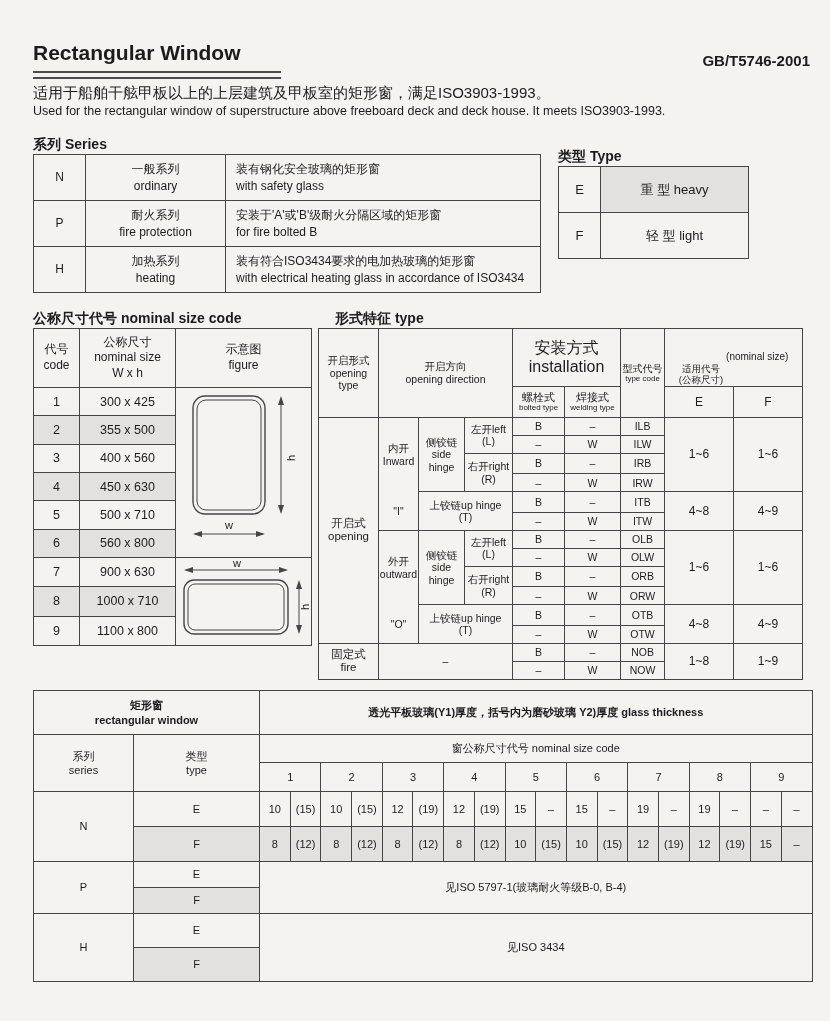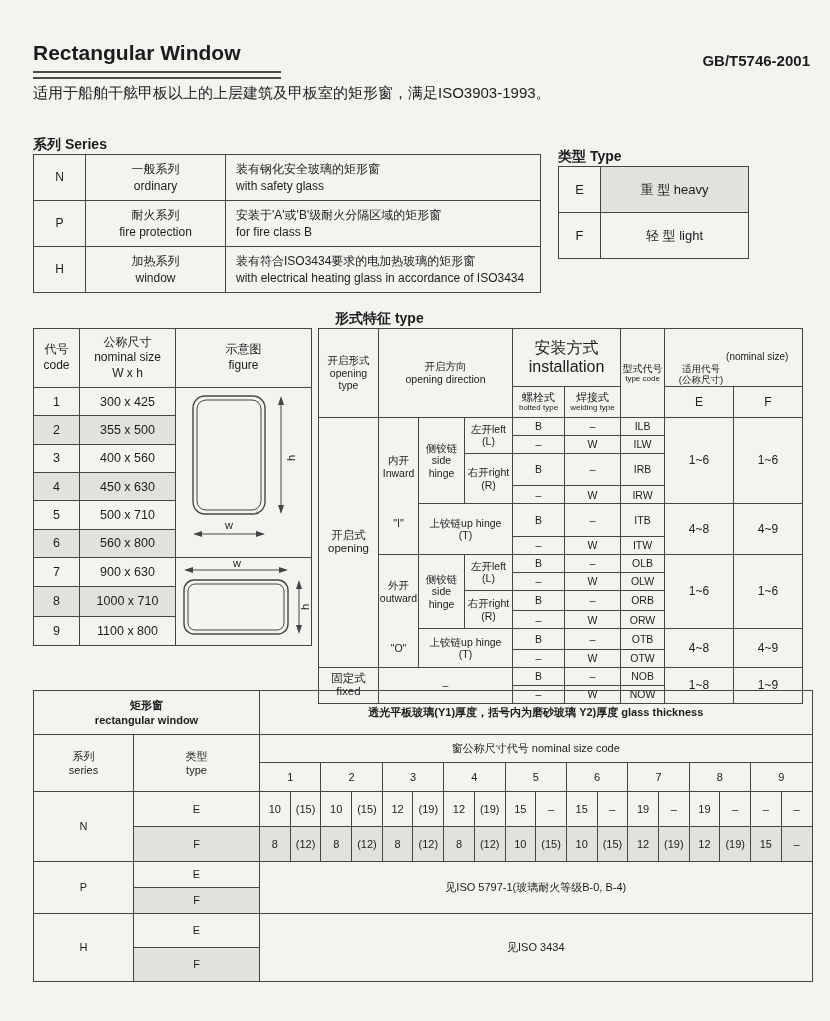--- a/index.html
+++ b/index.html
@@ -73,20 +73,21 @@
 </style>
 </head>
 <body>
 
 <div class="page">
 
   <div class="abs title-en">Rectangular Window</div>
   <div class="abs title-rule"></div>
   <div class="abs standard">GB/T5746-2001</div>
   <div class="abs desc-zh">适用于船舶干舷甲板以上的上层建筑及甲板室的矩形窗，满足ISO3903-1993。</div>
+  <div class="abs desc-en">Used for the rectangular window of superstructure above freeboard deck and deck house. It meets ISO3903-1993.</div>
 
   <div class="abs sec-label" style="left:33px;top:136px;">系列 Series</div>
   <table class="abs series-tbl" style="left:33px;top:154px;">
     <colgroup>
         <col style="width:52px">
         <col style="width:140px">
         <col style="width:315px">
       </colgroup>
     <tbody>
         <tr>
@@ -94,26 +95,26 @@
       <td class="pre">一般系列
 ordinary</td>
       <td class="pre desc-cell">装有钢化安全玻璃的矩形窗
 with safety glass</td>
     </tr>
     <tr>
       <td>P</td>
       <td class="pre">耐火系列
 fire protection</td>
       <td class="pre desc-cell">安装于'A'或'B'级耐火分隔区域的矩形窗
-for fire class B</td>
+for fire bolted B</td>
     </tr>
     <tr>
       <td>H</td>
       <td class="pre">加热系列
-window</td>
+heating</td>
       <td class="pre desc-cell">装有符合ISO3434要求的电加热玻璃的矩形窗
 with electrical heating glass in accordance of ISO3434</td>
     </tr>
   </tbody>
     </table>
 
   <div class="abs sec-label" style="left:558px;top:148px;">类型 Type</div>
   <table class="abs type-tbl" style="left:558px;top:166px;">
     <colgroup>
         <col style="width:42px">
@@ -124,20 +125,21 @@
       <td>E</td>
       <td class="shade">重  型  heavy</td>
     </tr>
     <tr>
       <td>F</td>
       <td>轻  型  light</td>
     </tr>
   </tbody>
     </table>
 
+  <div class="abs sec-label" style="left:33px;top:310px;">公称尺寸代号 nominal size code</div>
   <table class="abs size-tbl" style="left:33px;top:328px;">
     <colgroup>
         <col style="width:46px">
         <col style="width:96px">
         <col style="width:136px">
       </colgroup>
     <tbody>
         <tr>
       <td class="hdr pre">代号
 code</td>
@@ -264,21 +266,21 @@
         <span class="hdr-zh">焊接式</span>
         <span class="hdr-sub-en">welding type</span>
       </td>
       <td style="font-size:12px">E</td>
       <td style="font-size:12px">F</td>
     </tr>
 
     <tr class="brow">
       <td rowspan="12" class="pre" style="font-size:11.5px">开启式
 opening</td>
-      <td rowspan="6" style="padding:12px">
+      <td rowspan="6" style="padding:0">
         <div class="vsplit">
           <div class="vA pre">内开
 Inward</div>
           <div class="vB">"I"</div>
         </div>
       </td>
       <td rowspan="4" class="pre">侧铰链
 side
 hinge</td>
       <td rowspan="2" class="pre">左开left
@@ -365,21 +367,21 @@
       <td rowspan="2" style="font-size:12px">4~8</td>
       <td rowspan="2" style="font-size:12px">4~9</td>
     </tr>
     <tr class="brow">
       <td>–</td>
       <td>W</td>
       <td>OTW</td>
     </tr>
     <tr class="brow">
       <td rowspan="2" class="pre" style="font-size:11.5px">固定式
-fixed</td>
+fire</td>
       <td colspan="3" rowspan="2">–</td>
       <td>B</td>
       <td>–</td>
       <td>NOB</td>
       <td rowspan="2" style="font-size:12px">1~8</td>
       <td rowspan="2" style="font-size:12px">1~9</td>
     </tr>
     <tr class="brow">
       <td>–</td>
       <td>W</td>

